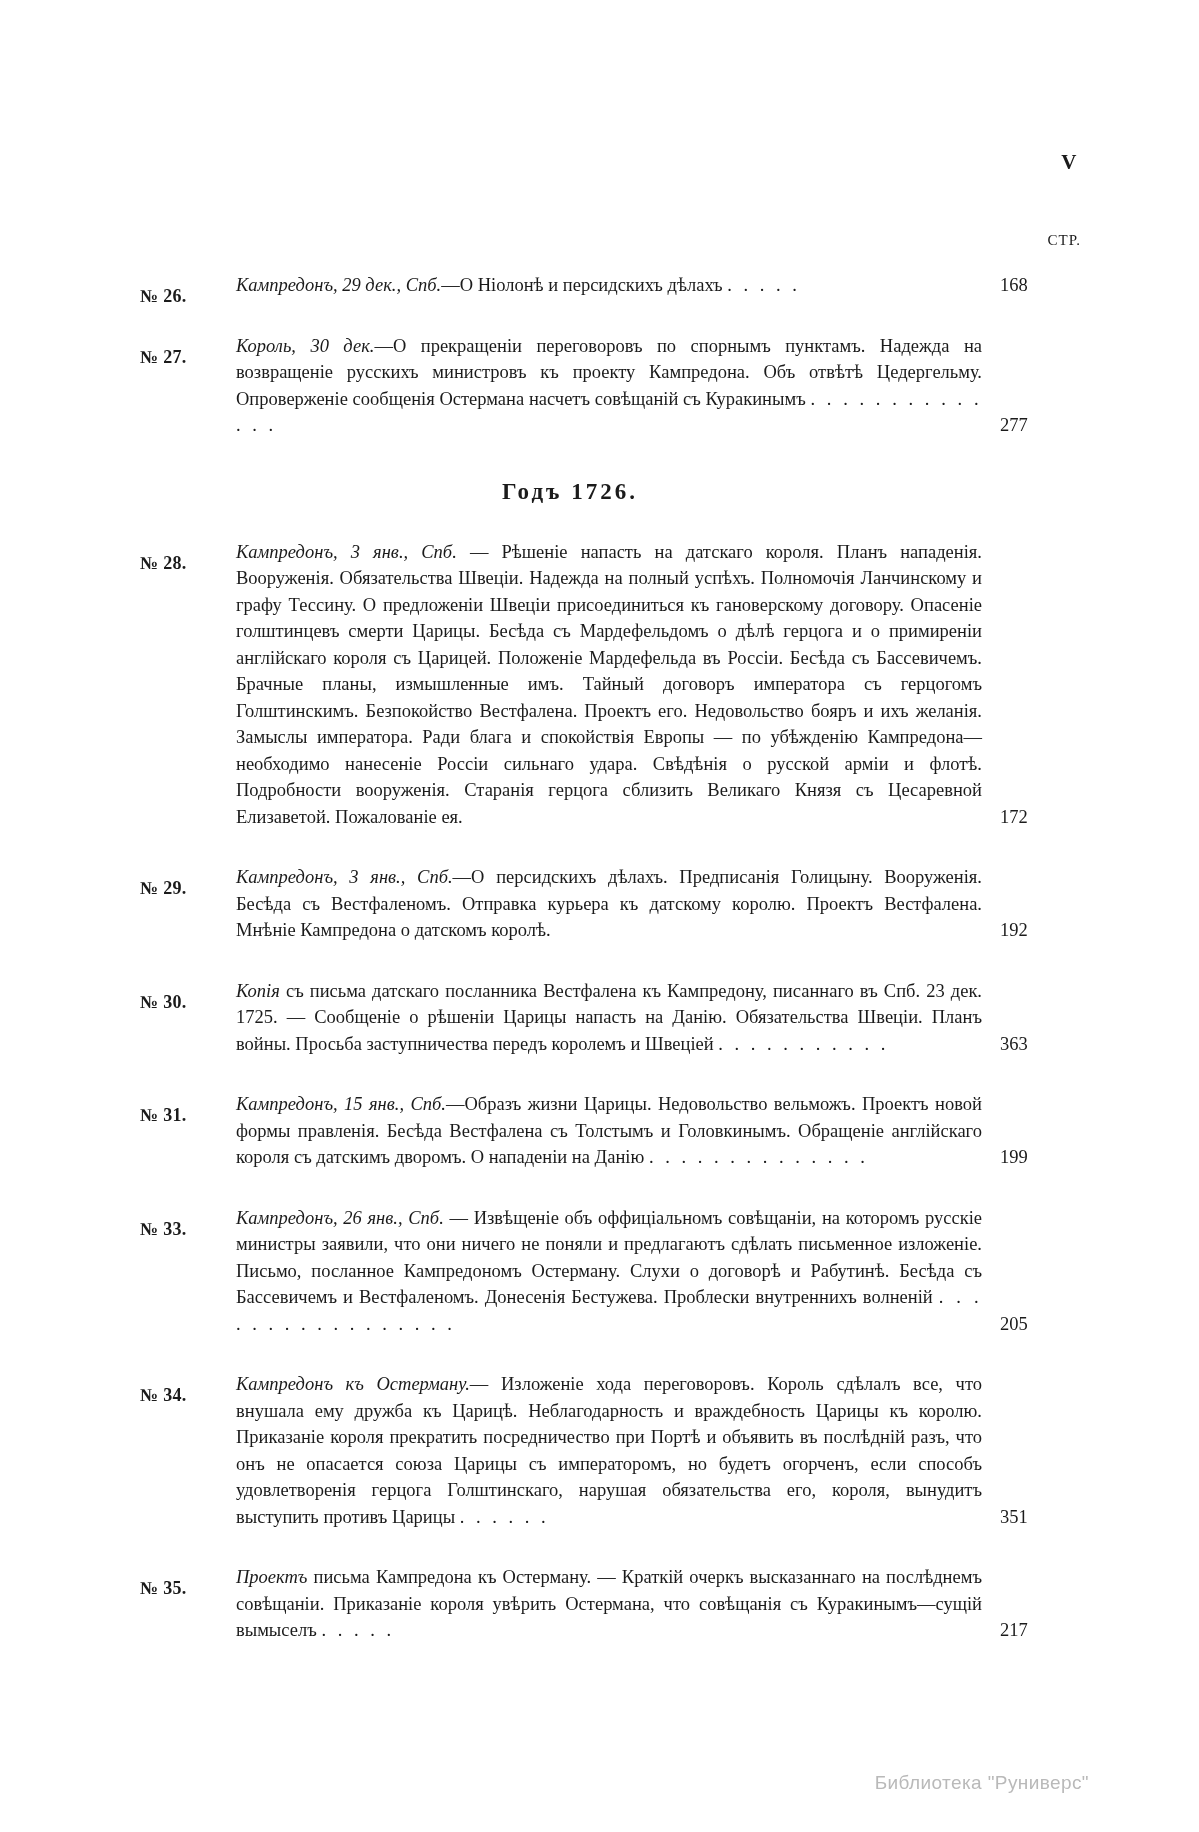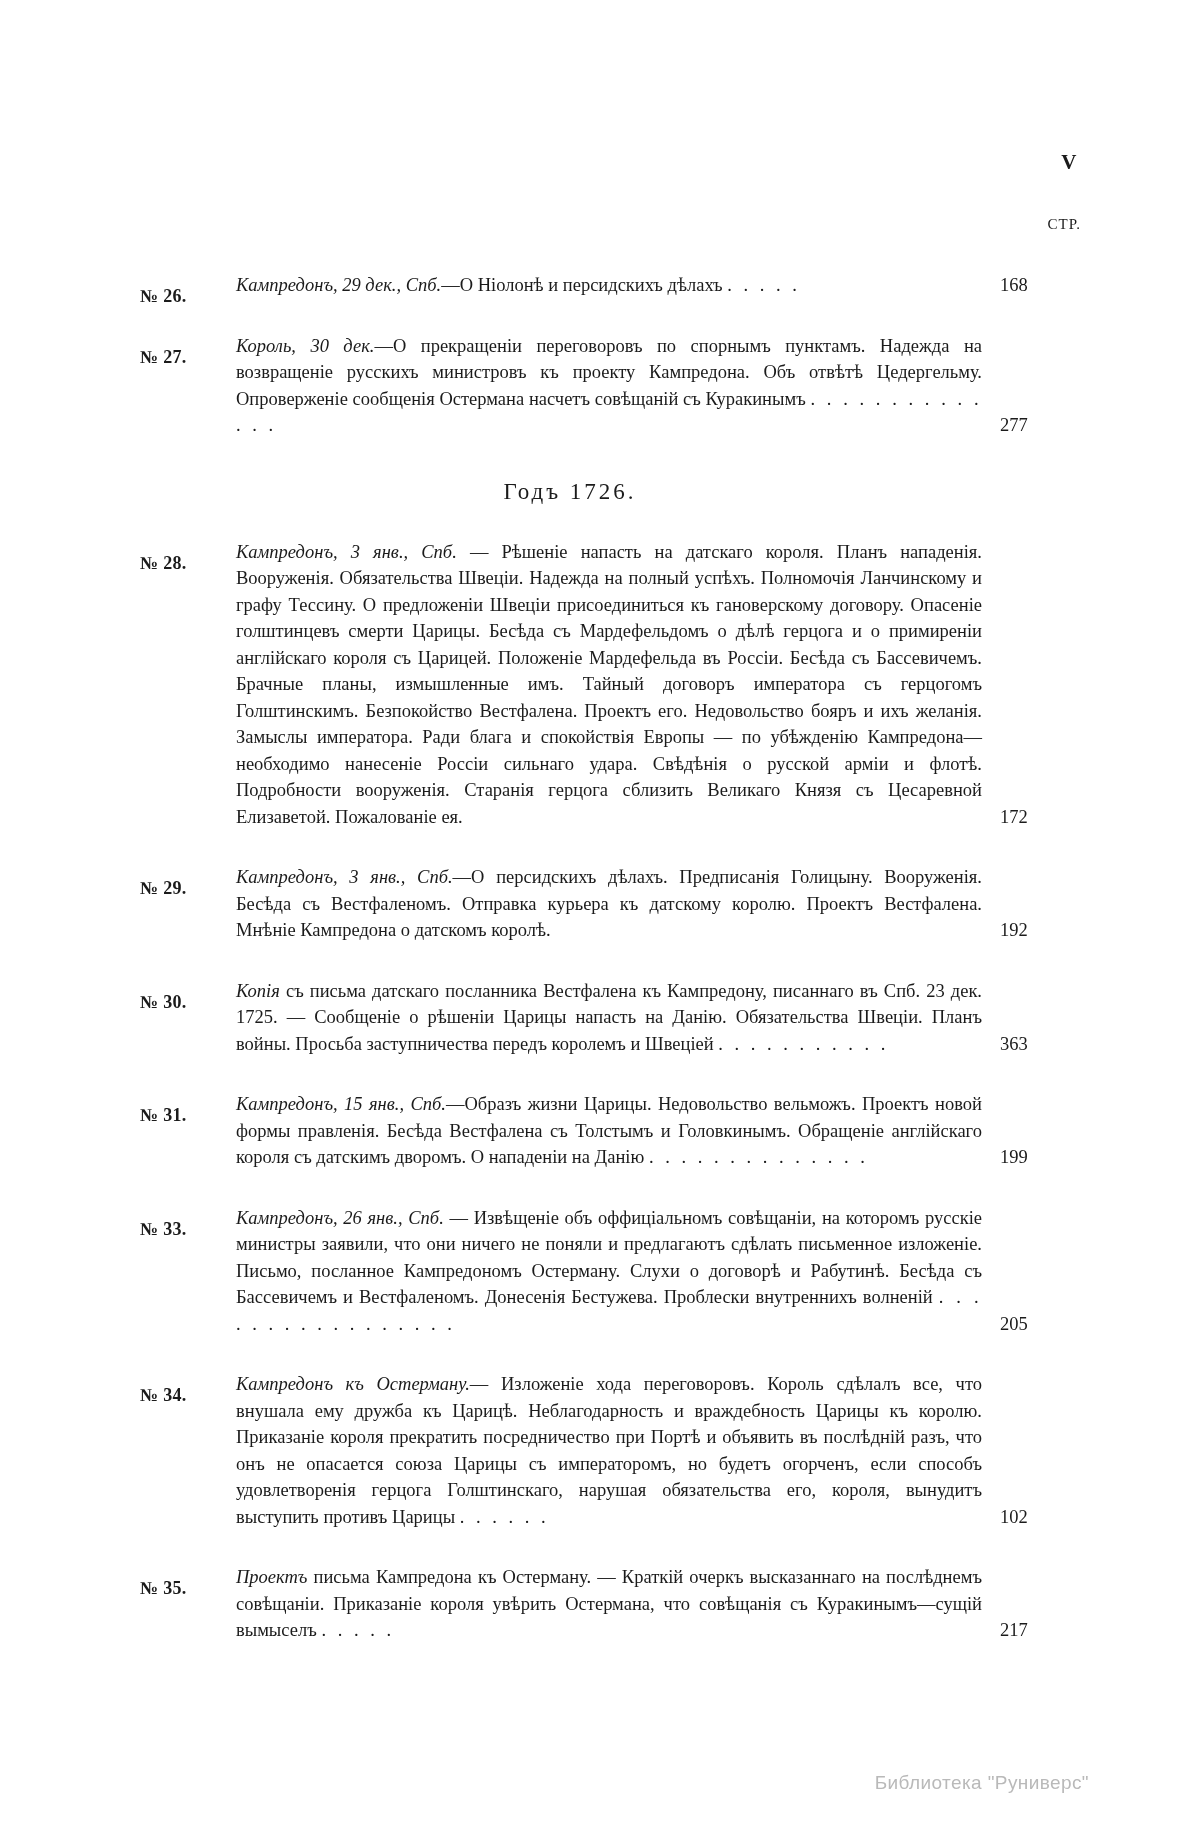--- a/index.html
+++ b/index.html
@@ -24,21 +24,21 @@
   .page-number {
     position: absolute;
     top: 150px;
     right: 122px;
     font-size: 21px;
     font-weight: bold;
     letter-spacing: 0.5px;
   }
   .col-header {
     position: absolute;
-    top: 216px;
+    top: 232px;
     right: 118px;
     font-size: 15px;
     letter-spacing: 1px;
   }
   .content {
     position: absolute;
     top: 238px;
     left: 140px;
     width: 920px;
   }
@@ -74,21 +74,21 @@
     width: 60px;
     text-align: left;
     font-size: 18.5px;
   }
   .leader {
     letter-spacing: 3.5px;
   }
   .section-title {
     text-align: center;
     font-size: 23px;
-    font-weight: normal;
+    font-weight: bold;
     letter-spacing: 3px;
     margin: 40px 0 34px 0;
     padding-right: 60px;
   }
   .watermark {
     position: absolute;
     bottom: 38px;
     right: 110px;
     font-family: "Liberation Sans", sans-serif;
     font-size: 19px;
@@ -170,21 +170,21 @@
         <span class="leader">. . . . . . . . . . . . . . . . .</span>
         <span class="pg">205</span>
       </div>
     </div>
 
     <div class="entry">
       <span class="num">№ 34.</span>
       <div class="body">
         <span class="italic">Кампредонъ къ Остерману.</span><span>— Изложеніе хода переговоровъ. Король сдѣлалъ все, что внушала ему дружба къ Царицѣ. Неблагодарность и враждебность Царицы къ королю. Приказаніе короля прекратить посредничество при Портѣ и объявить въ послѣдній разъ, что онъ не опасается союза Царицы съ императоромъ, но будетъ огорченъ, если способъ удовлетворенія герцога Голштинскаго, нарушая обязательства его, короля, вынудитъ выступить противъ Царицы</span>
         <span class="leader">. . . . . .</span>
-        <span class="pg">102</span>
+        <span class="pg">351</span>
       </div>
     </div>
 
     <div class="entry">
       <span class="num">№ 35.</span>
       <div class="body">
         <span class="italic">Проектъ</span><span> письма Кампредона къ Остерману. — Краткій очеркъ высказаннаго на послѣднемъ совѣщаніи. Приказаніе короля увѣрить Остермана, что совѣщанія съ Куракинымъ—сущій вымыселъ</span>
         <span class="leader">. . . . .</span>
         <span class="pg">217</span>
       </div>

